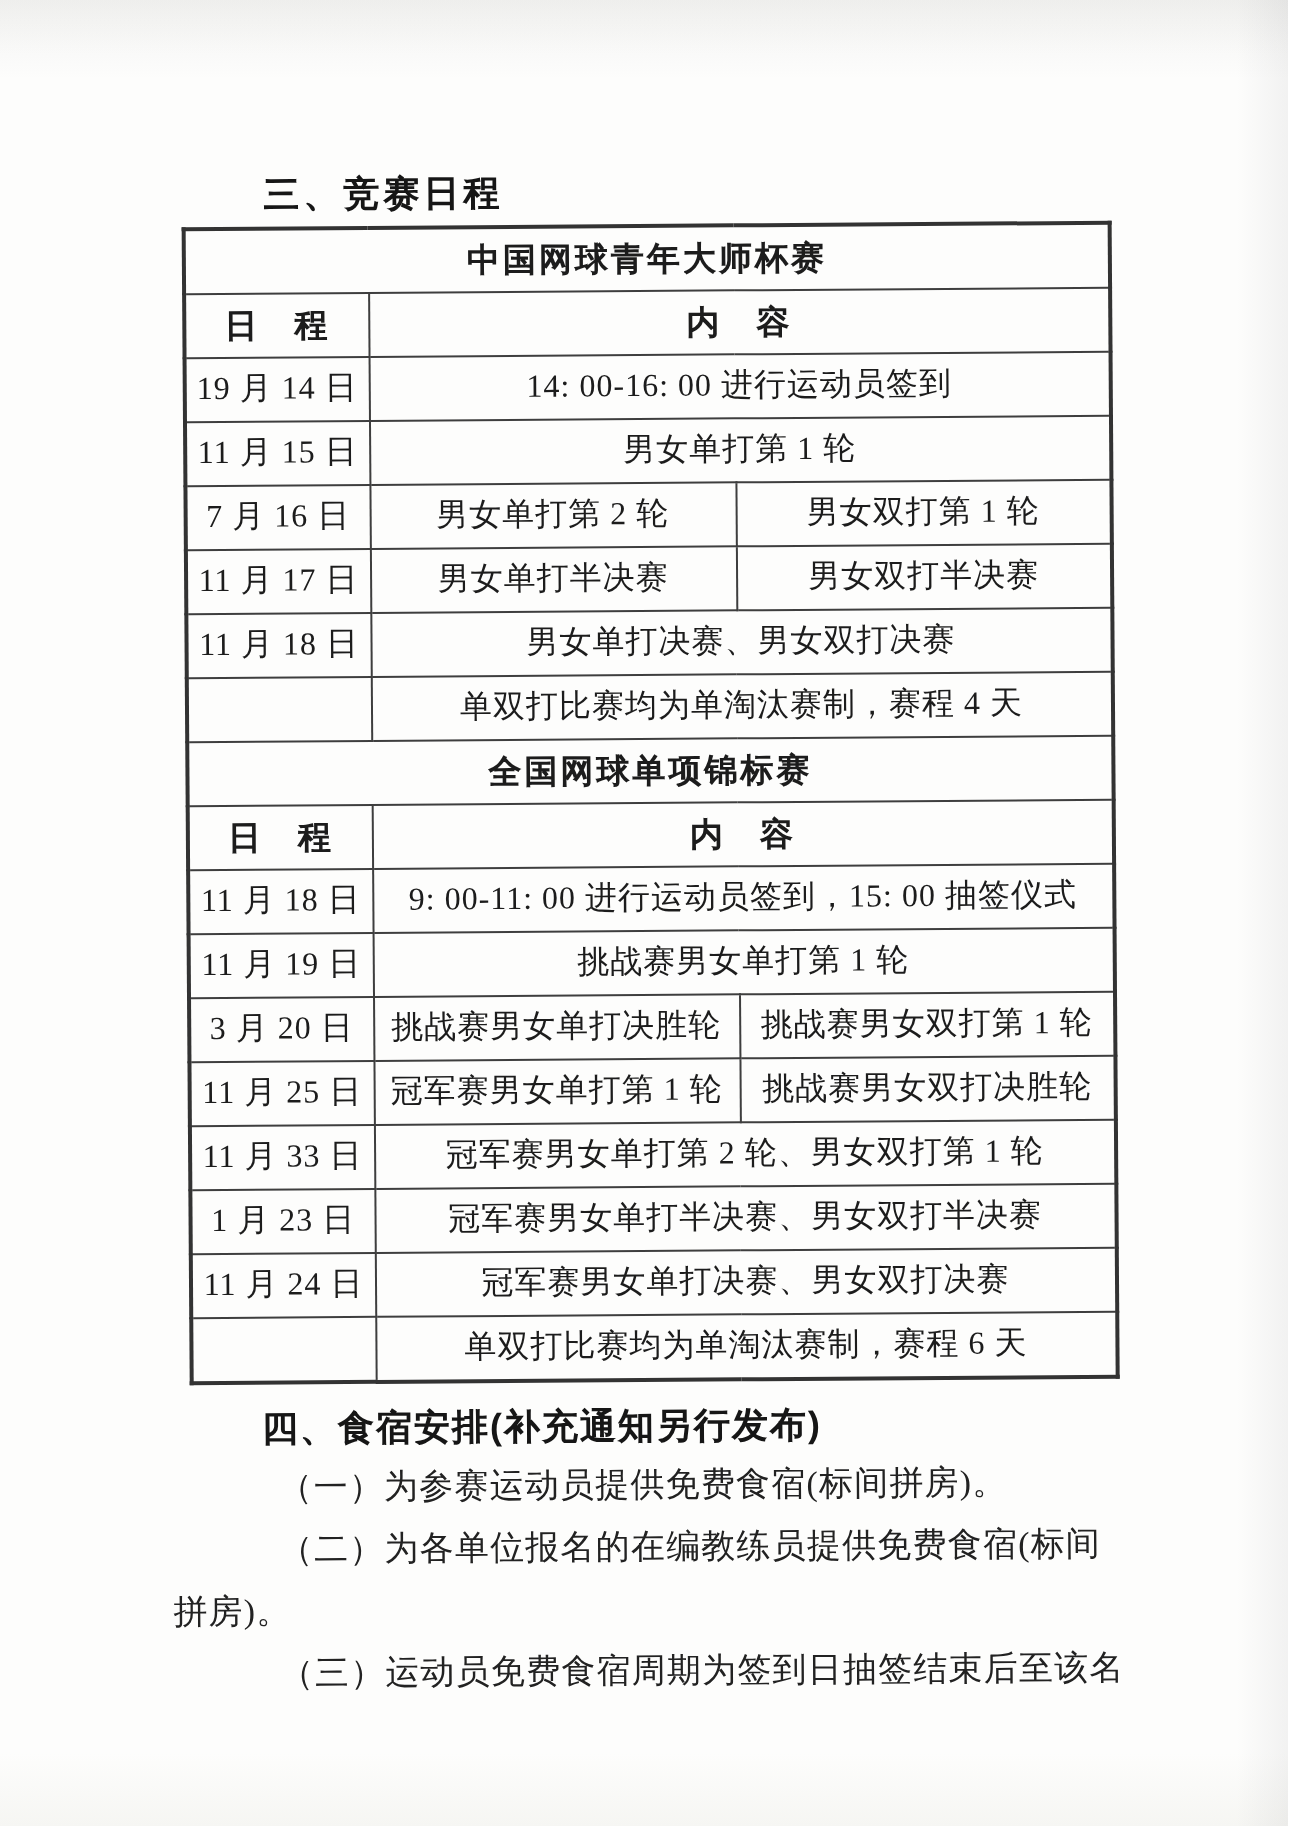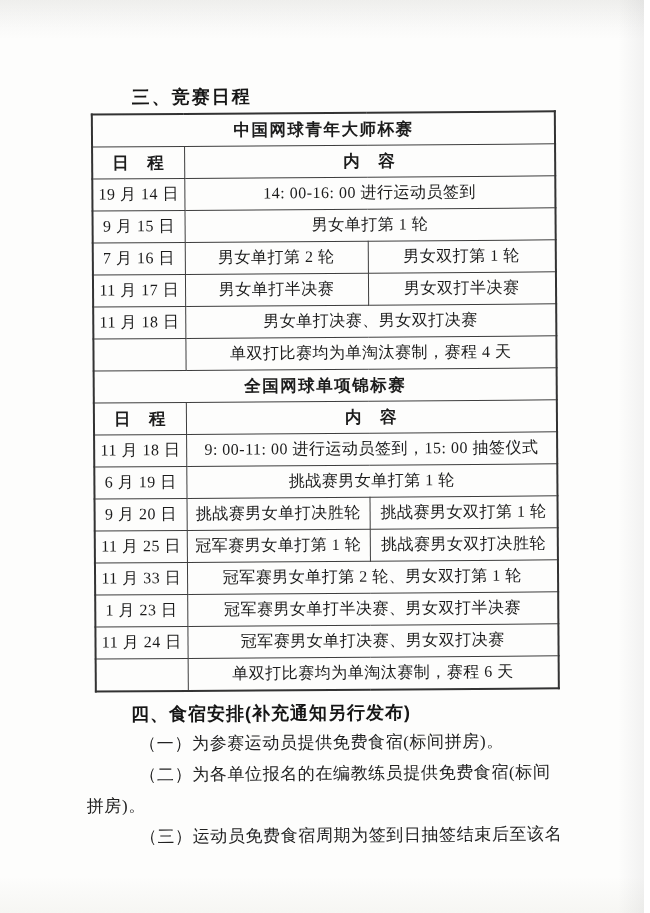--- a/index.html
+++ b/index.html
@@ -114,21 +114,21 @@
         </tr>
         <tr>
           <td class="header-cell">日　程</td>
           <td colspan="2" class="header-cell">内　容</td>
         </tr>
         <tr>
           <td>19 月 14 日</td>
           <td colspan="2">14: 00-16: 00 进行运动员签到</td>
         </tr>
         <tr>
-          <td>9 月 15 日</td>
+          <td>11 月 15 日</td>
           <td colspan="2">男女单打第 1 轮</td>
         </tr>
         <tr>
           <td>7 月 16 日</td>
           <td>男女单打第 2 轮</td>
           <td>男女双打第 1 轮</td>
         </tr>
         <tr>
           <td>11 月 17 日</td>
           <td>男女单打半决赛</td>
@@ -148,25 +148,25 @@
         </tr>
         <tr>
           <td class="header-cell">日　程</td>
           <td colspan="2" class="header-cell">内　容</td>
         </tr>
         <tr>
           <td>11 月 18 日</td>
           <td colspan="2">9: 00-11: 00 进行运动员签到，15: 00 抽签仪式</td>
         </tr>
         <tr>
-          <td>6 月 19 日</td>
+          <td>11 月 19 日</td>
           <td colspan="2">挑战赛男女单打第 1 轮</td>
         </tr>
         <tr>
-          <td>9 月 20 日</td>
+          <td>3 月 20 日</td>
           <td>挑战赛男女单打决胜轮</td>
           <td>挑战赛男女双打第 1 轮</td>
         </tr>
         <tr>
           <td>11 月 25 日</td>
           <td>冠军赛男女单打第 1 轮</td>
           <td>挑战赛男女双打决胜轮</td>
         </tr>
         <tr>
           <td>11 月 33 日</td>

